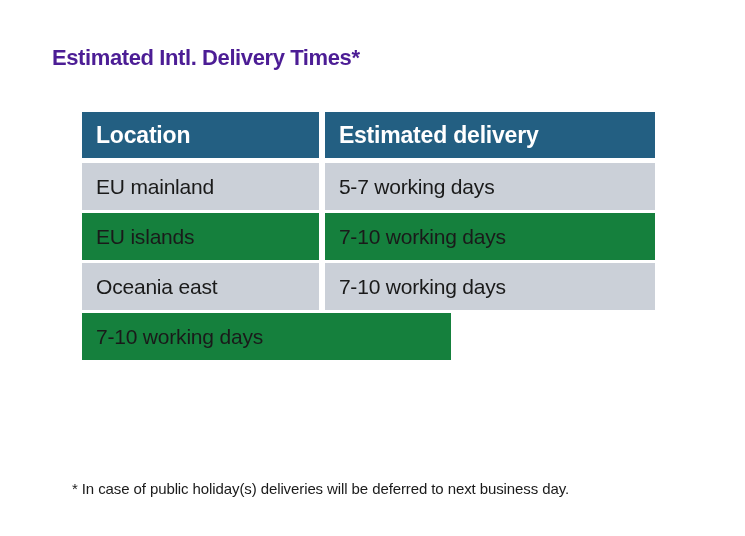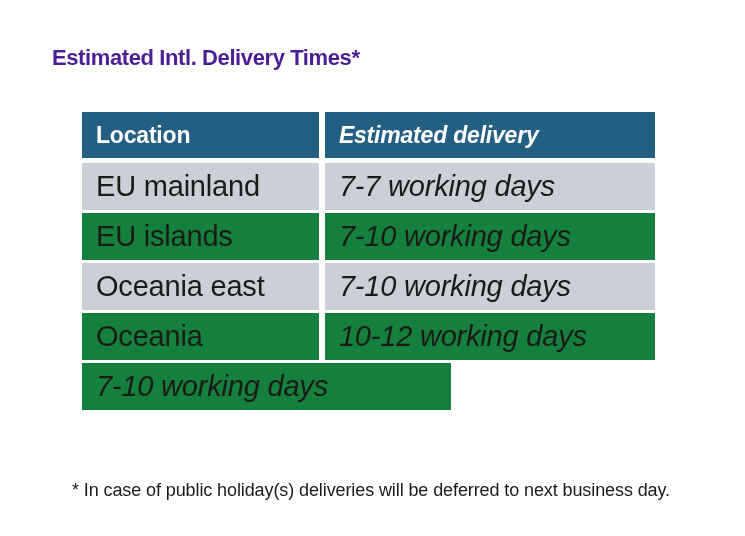--- a/index.html
+++ b/index.html
@@ -54,50 +54,49 @@
     padding-right: 8px;
     overflow: hidden;
     white-space: nowrap;
   }
   .col-loc {
     width: 264px;
     margin-right: 6px;
   }
   .col-est {
     width: 369px;
-    font-style: italic;
   }
   #table-header .cell {
     background: #235f82;
     color: #ffffff;
     font-size: 23px;
     font-weight: bold;
     letter-spacing: -0.2px;
     height: 46px;
   }
   #table-header {
     margin-bottom: 5px;
   }
   .trow.shade-dark .cell {
     background: #cbd0d8;
   }
   .trow.shade-light .cell {
     background: #15803d;
   }
   .trow.data .cell {
     color: #1a1a1a;
-    font-size: 29px;
+    font-size: 21px;
     font-weight: normal;
     letter-spacing: -0.2px;
   }
   #footnote {
     position: absolute;
     left: 72px;
     top: 480px;
-    font-size: 18px;
+    font-size: 15px;
     color: #1a1a1a;
     letter-spacing: -0.1px;
     white-space: nowrap;
   }
 </style>
 </head>
 <body>
 
 <div id="page">
 
@@ -105,37 +104,33 @@
 
   <div id="delivery-table">
 
     <div class="trow" id="table-header">
       <div class="cell col-loc">Location</div>
       <div class="cell col-est">Estimated delivery</div>
     </div>
 
     <div class="trow data shade-dark">
       <div class="cell col-loc">EU mainland</div>
-      <div class="cell col-est">7-7 working days</div>
+      <div class="cell col-est">5-7 working days</div>
     </div>
 
     <div class="trow data shade-light">
       <div class="cell col-loc">EU islands</div>
       <div class="cell col-est">7-10 working days</div>
     </div>
 
     <div class="trow data shade-dark">
       <div class="cell col-loc">Oceania east</div>
       <div class="cell col-est">7-10 working days</div>
     </div>
 
-    <div class="trow data shade-light">
-      <div class="cell col-loc">Oceania</div>
-      <div class="cell col-est">10-12 working days</div>
-    </div>
 
 
     <div class="trow data shade-light">
       <div class="cell col-est">7-10 working days</div>
     </div>
 
   </div>
 
   <div id="footnote">* In case of public holiday(s) deliveries will be deferred to next business day.</div>
 

